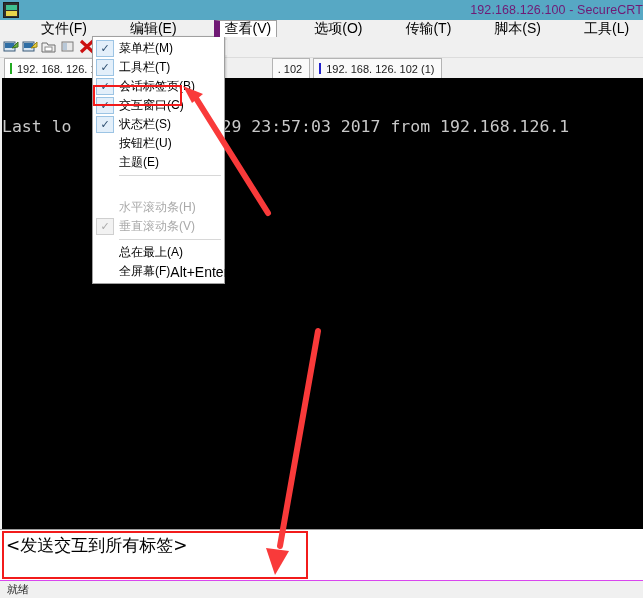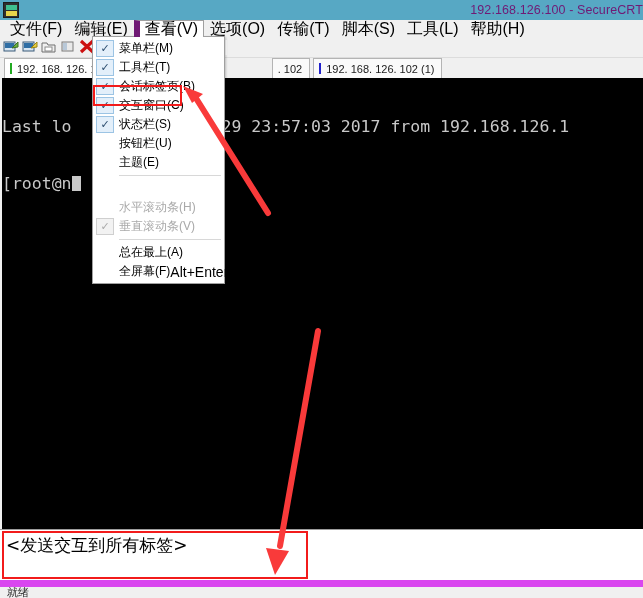--- a/index.html
+++ b/index.html
@@ -63,25 +63,26 @@
     position: absolute;
     left: 0; top: 20px;
     width: 643px; height: 17px;
     background: #f0f0f0;
     display: flex;
     align-items: center;
     padding-left: 4px;
     box-sizing: border-box;
   }
   .menu-item {
-    font-size: 16px;
+    font-size: 14px;
     padding: 1px 6px;
     line-height: 15px;
     color: #000;
     white-space: nowrap;
+    margin-left: 31px;
   }
   .menu-item.active {
     background: #ffffff;
     border-left: 6px solid #701a75;
     border-right: 1px solid #a0a0a0;
     border-top: 1px solid #a0a0a0;
     padding: 0px 5px 1px 5px;
     position: relative;
     z-index: 60;
   }
@@ -199,21 +200,21 @@
     line-height: 20px;
     white-space: nowrap;
   }
 
   
   #statusbar {
     position: absolute;
     left: 0; top: 580px;
     width: 643px; height: 18px;
     background: #f0f0f0;
-    border-top: 7px solid #d946ef;
+    border-top: 1px solid #d946ef;
     box-sizing: border-box;
     display: flex;
     align-items: center;
   }
   #statusbar .status-text {
     font-size: 11px;
     color: #2a2a2a;
     padding-left: 7px;
   }
 
@@ -389,21 +390,20 @@
   </div>
   <div class="tab">
     <span class="tab-dot" style="background:#2222cc;"></span>
     <span>192. 168. 126. 102 (1)</span>
   </div>
 </div>
 
 <div id="terminal">
   <div class="term-inner">
     <div><span>Last lo</span><span style="display:inline-block;width:150px;"></span><span>29 23:57:03 2017 from 192.168.126.1</span></div>
-    <div><span>[root@n</span><span class="caret"></span></div>
   </div>
 </div>
 <div id="term-left-edge"></div>
 
 <div id="chatpanel">
   <div class="chat-text">&lt;发送交互到所有标签&gt;</div>
 </div>
 
 <div id="statusbar">
   <div class="status-text">就绪</div>

